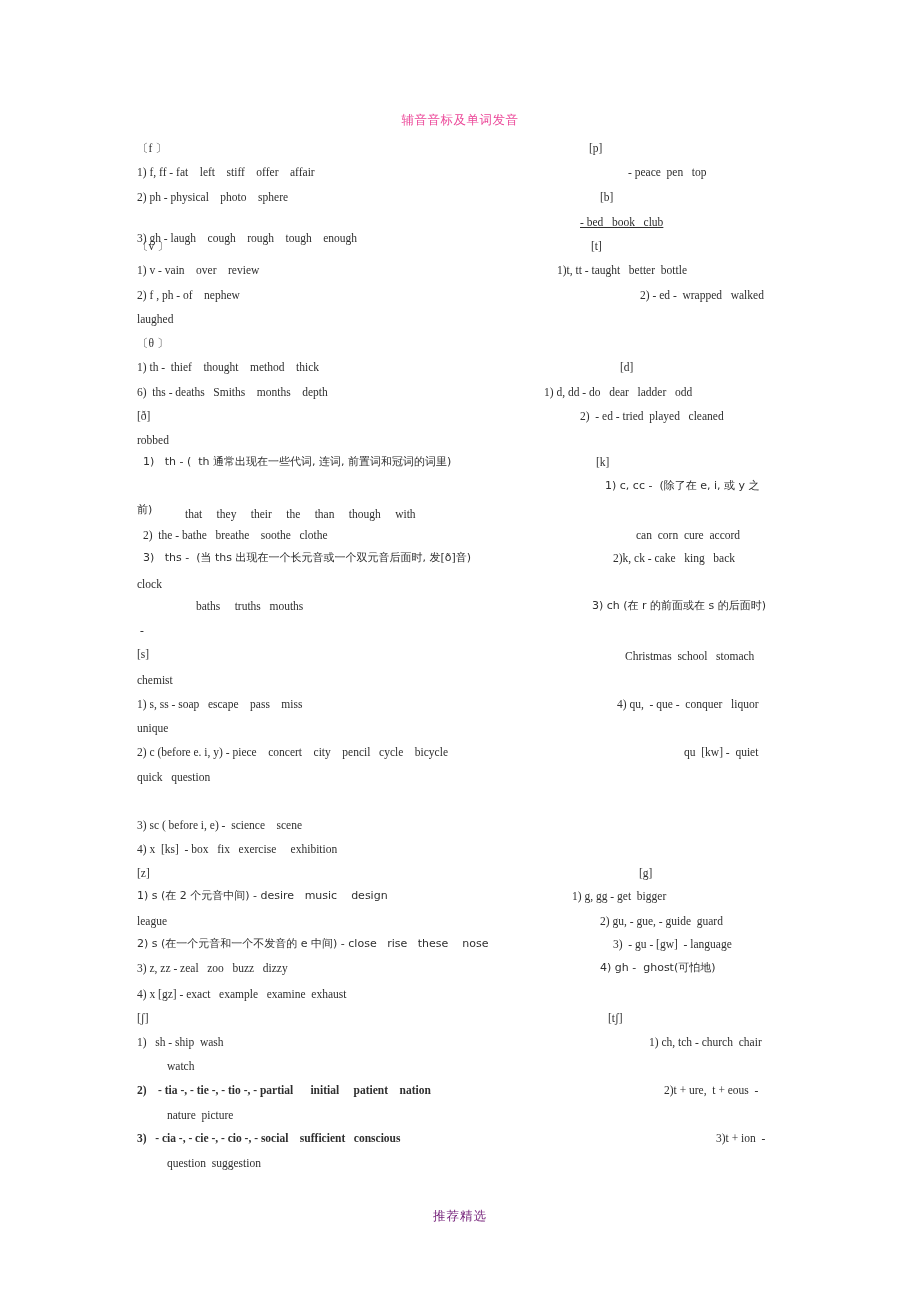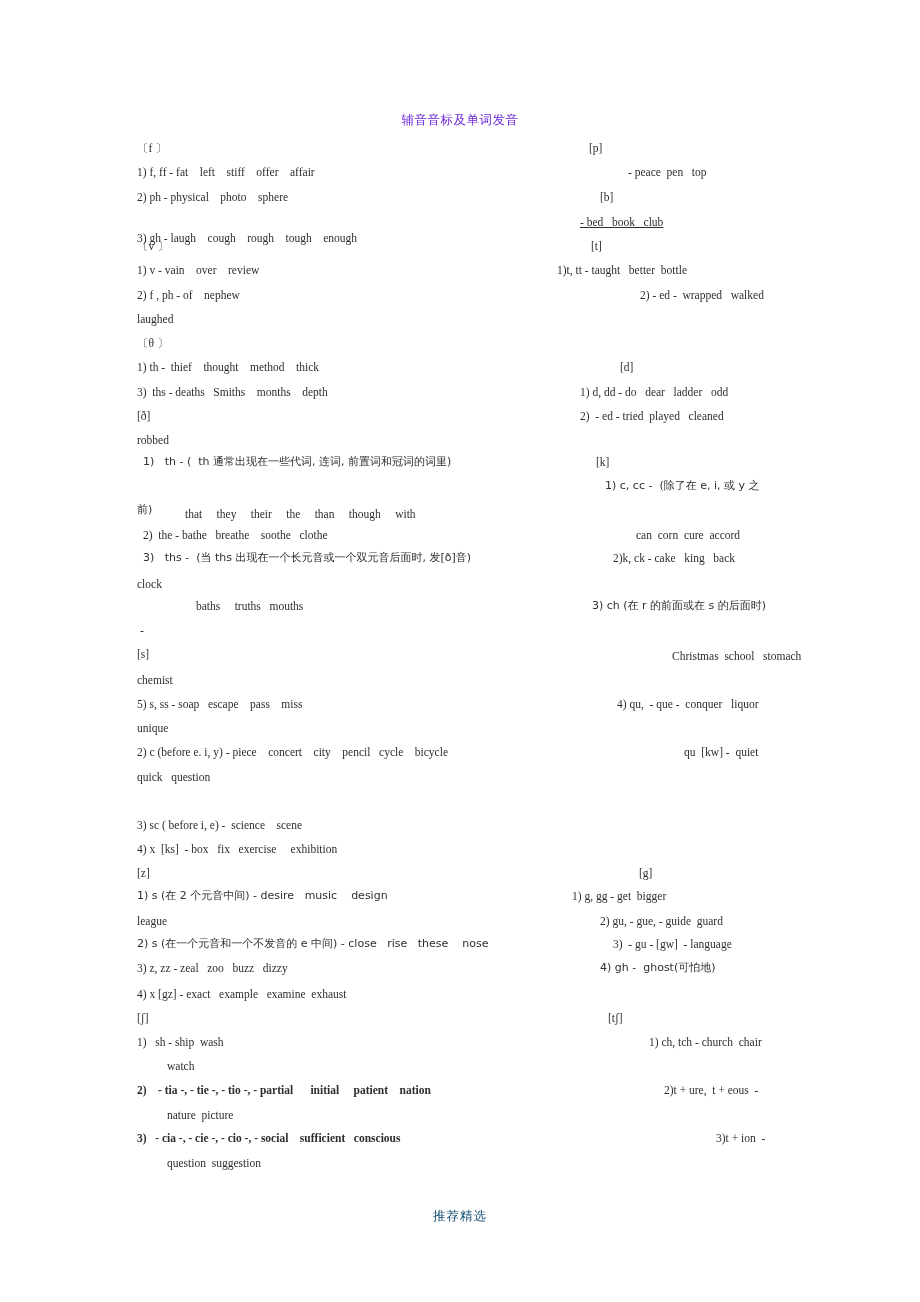--- a/index.html
+++ b/index.html
@@ -21,21 +21,21 @@
     overflow: hidden;
   }
   .doc-title {
     position: absolute;
     left: 0;
     top: 112px;
     width: 920px;
     text-align: center;
     font-size: 12.5px;
     letter-spacing: 0.5px;
-    color: #6d28d9;
+    color: #ec4899;
     font-family: "DejaVu Sans", "Liberation Sans", sans-serif;
   }
   
   .ln {
     position: absolute;
     font-size: 11.5px;
     line-height: 14px;
     white-space: pre;
     color: #2e2e2e;
     font-family: "Liberation Serif", "DejaVu Serif", serif;
@@ -45,21 +45,21 @@
     font-size: 11px;
   }
   .ln.b { font-weight: bold; }
   .watermark {
     position: absolute;
     left: 0;
     top: 1208px;
     width: 920px;
     text-align: center;
     font-size: 12.5px;
-    color: #0c4a6e;
+    color: #701a75;
     font-family: "DejaVu Sans", "Liberation Sans", sans-serif;
     letter-spacing: 1px;
   }
   .col-left  { }
   .col-right { }
 </style>
 </head>
 <body>
 
 <div id="page">
@@ -70,34 +70,34 @@
       <div class="ln" style="left: 137px; top: 141px;">〔f 〕</div>
       <div class="ln" style="left: 137px; top: 165px;">1) f, ff - fat    left    stiff    offer    affair</div>
       <div class="ln" style="left: 137px; top: 190px;">2) ph - physical    photo    sphere</div>
       <div class="ln" style="left: 137px; top: 231px;">3) gh - laugh    cough    rough    tough    enough</div>
       <div class="ln" style="left: 137px; top: 239px;">〔v 〕</div>
       <div class="ln" style="left: 137px; top: 263px;">1) v - vain    over    review</div>
       <div class="ln" style="left: 137px; top: 288px;">2) f , ph - of    nephew</div>
       <div class="ln" style="left: 137px; top: 312px;">laughed</div>
       <div class="ln" style="left: 137px; top: 336px;">〔θ 〕</div>
       <div class="ln" style="left: 137px; top: 360px;">1) th -  thief    thought    method    thick</div>
-      <div class="ln" style="left: 137px; top: 385px;">3)  ths - deaths   Smiths    months    depth</div>
+      <div class="ln" style="left: 137px; top: 385px;">6)  ths - deaths   Smiths    months    depth</div>
       <div class="ln" style="left: 137px; top: 409px;">[ð]</div>
       <div class="ln" style="left: 137px; top: 433px;">robbed</div>
       <div class="ln sans" style="left: 143px; top: 455px;">1)   th - (  th 通常出现在一些代词, 连词, 前置词和冠词的词里)</div>
       <div class="ln" style="left: 185px; top: 479px; margin-top: 28px;">that     they     their     the     than     though     with</div>
       <div class="ln sans" style="left: 137px; top: 503px;">前)</div>
       <div class="ln" style="left: 143px; top: 528px;">2)  the - bathe   breathe    soothe   clothe</div>
       <div class="ln sans" style="left: 143px; top: 551px;">3)   ths -  (当 ths 出现在一个长元音或一个双元音后面时, 发[ð]音)</div>
       <div class="ln" style="left: 137px; top: 577px;">clock</div>
       <div class="ln" style="left: 196px; top: 599px;">baths     truths   mouths</div>
       <div class="ln" style="left: 140px; top: 623px;">-</div>
       <div class="ln" style="left: 137px; top: 647px;">[s]</div>
       <div class="ln" style="left: 137px; top: 673px;">chemist</div>
-      <div class="ln" style="left: 137px; top: 697px;">5) s, ss - soap   escape    pass    miss</div>
+      <div class="ln" style="left: 137px; top: 697px;">1) s, ss - soap   escape    pass    miss</div>
       <div class="ln" style="left: 137px; top: 721px;">unique</div>
       <div class="ln" style="left: 137px; top: 745px;">2) c (before e. i, y) - piece    concert    city    pencil   cycle    bicycle</div>
       <div class="ln" style="left: 137px; top: 770px;">quick   question</div>
       <div class="ln" style="left: 137px; top: 818px;">3) sc ( before i, e) -  science    scene</div>
       <div class="ln" style="left: 137px; top: 842px;">4) x  [ks]  - box   fix   exercise     exhibition</div>
       <div class="ln" style="left: 137px; top: 866px;">[z]</div>
       <div class="ln sans" style="left: 137px; top: 889px;">1) s (在 2 个元音中间) - desire   music    design</div>
       <div class="ln" style="left: 137px; top: 914px; text-align: center;">league</div>
       <div class="ln sans" style="left: 137px; top: 937px;">2) s (在一个元音和一个不发音的 e 中间) - close   rise   these    nose</div>
       <div class="ln" style="left: 137px; top: 961px;">3) z, zz - zeal   zoo   buzz   dizzy</div>
@@ -112,28 +112,28 @@
     </div>
   <div class="col-right" id="right-col">
       <div class="ln" style="left: 589px; top: 141px;">[p]</div>
       <div class="ln" style="left: 628px; top: 165px;">- peace  pen   top</div>
       <div class="ln" style="left: 600px; top: 190px;">[b]</div>
       <div class="ln" style="left: 580px; top: 215px; text-decoration: underline;">- bed   book   club</div>
       <div class="ln" style="left: 591px; top: 239px;">[t]</div>
       <div class="ln" style="left: 557px; top: 263px;">1)t, tt - taught   better  bottle</div>
       <div class="ln" style="left: 640px; top: 288px;">2) - ed -  wrapped   walked</div>
       <div class="ln" style="left: 620px; top: 360px;">[d]</div>
-      <div class="ln" style="left: 580px; top: 385px; text-align: right;">1) d, dd - do   dear   ladder   odd</div>
+      <div class="ln" style="left: 544px; top: 385px; text-align: right;">1) d, dd - do   dear   ladder   odd</div>
       <div class="ln" style="left: 580px; top: 409px;">2)  - ed - tried  played   cleaned</div>
       <div class="ln" style="left: 596px; top: 455px;">[k]</div>
       <div class="ln sans" style="left: 605px; top: 479px;">1) c, cc -  (除了在 e, i, 或 y 之</div>
       <div class="ln" style="left: 636px; top: 528px;">can  corn  cure  accord</div>
       <div class="ln" style="left: 613px; top: 551px;">2)k, ck - cake   king   back</div>
       <div class="ln sans" style="left: 592px; top: 599px;">3) ch (在 r 的前面或在 s 的后面时)</div>
-      <div class="ln" style="left: 625px; top: 649px; margin-left: 47px;">Christmas  school   stomach</div>
+      <div class="ln" style="left: 625px; top: 649px;">Christmas  school   stomach</div>
       <div class="ln" style="left: 605px; top: 697px; margin-left: 12px;">4) qu,  - que -  conquer   liquor</div>
       <div class="ln" style="left: 684px; top: 745px;">qu  [kw] -  quiet</div>
       <div class="ln" style="left: 639px; top: 866px;">[g]</div>
       <div class="ln" style="left: 572px; top: 889px;">1) g, gg - get  bigger</div>
       <div class="ln" style="left: 600px; top: 914px;">2) gu, - gue, - guide  guard</div>
       <div class="ln" style="left: 613px; top: 937px;">3)  - gu - [gw]  - language</div>
       <div class="ln sans" style="left: 600px; top: 961px;">4) gh -  ghost(可怕地)</div>
       <div class="ln" style="left: 608px; top: 1011px;">[tʃ]</div>
       <div class="ln" style="left: 621px; top: 1035px; margin-left: 28px;">1) ch, tch - church  chair</div>
       <div class="ln" style="left: 664px; top: 1083px;">2)t + ure,  t + eous  -</div>

